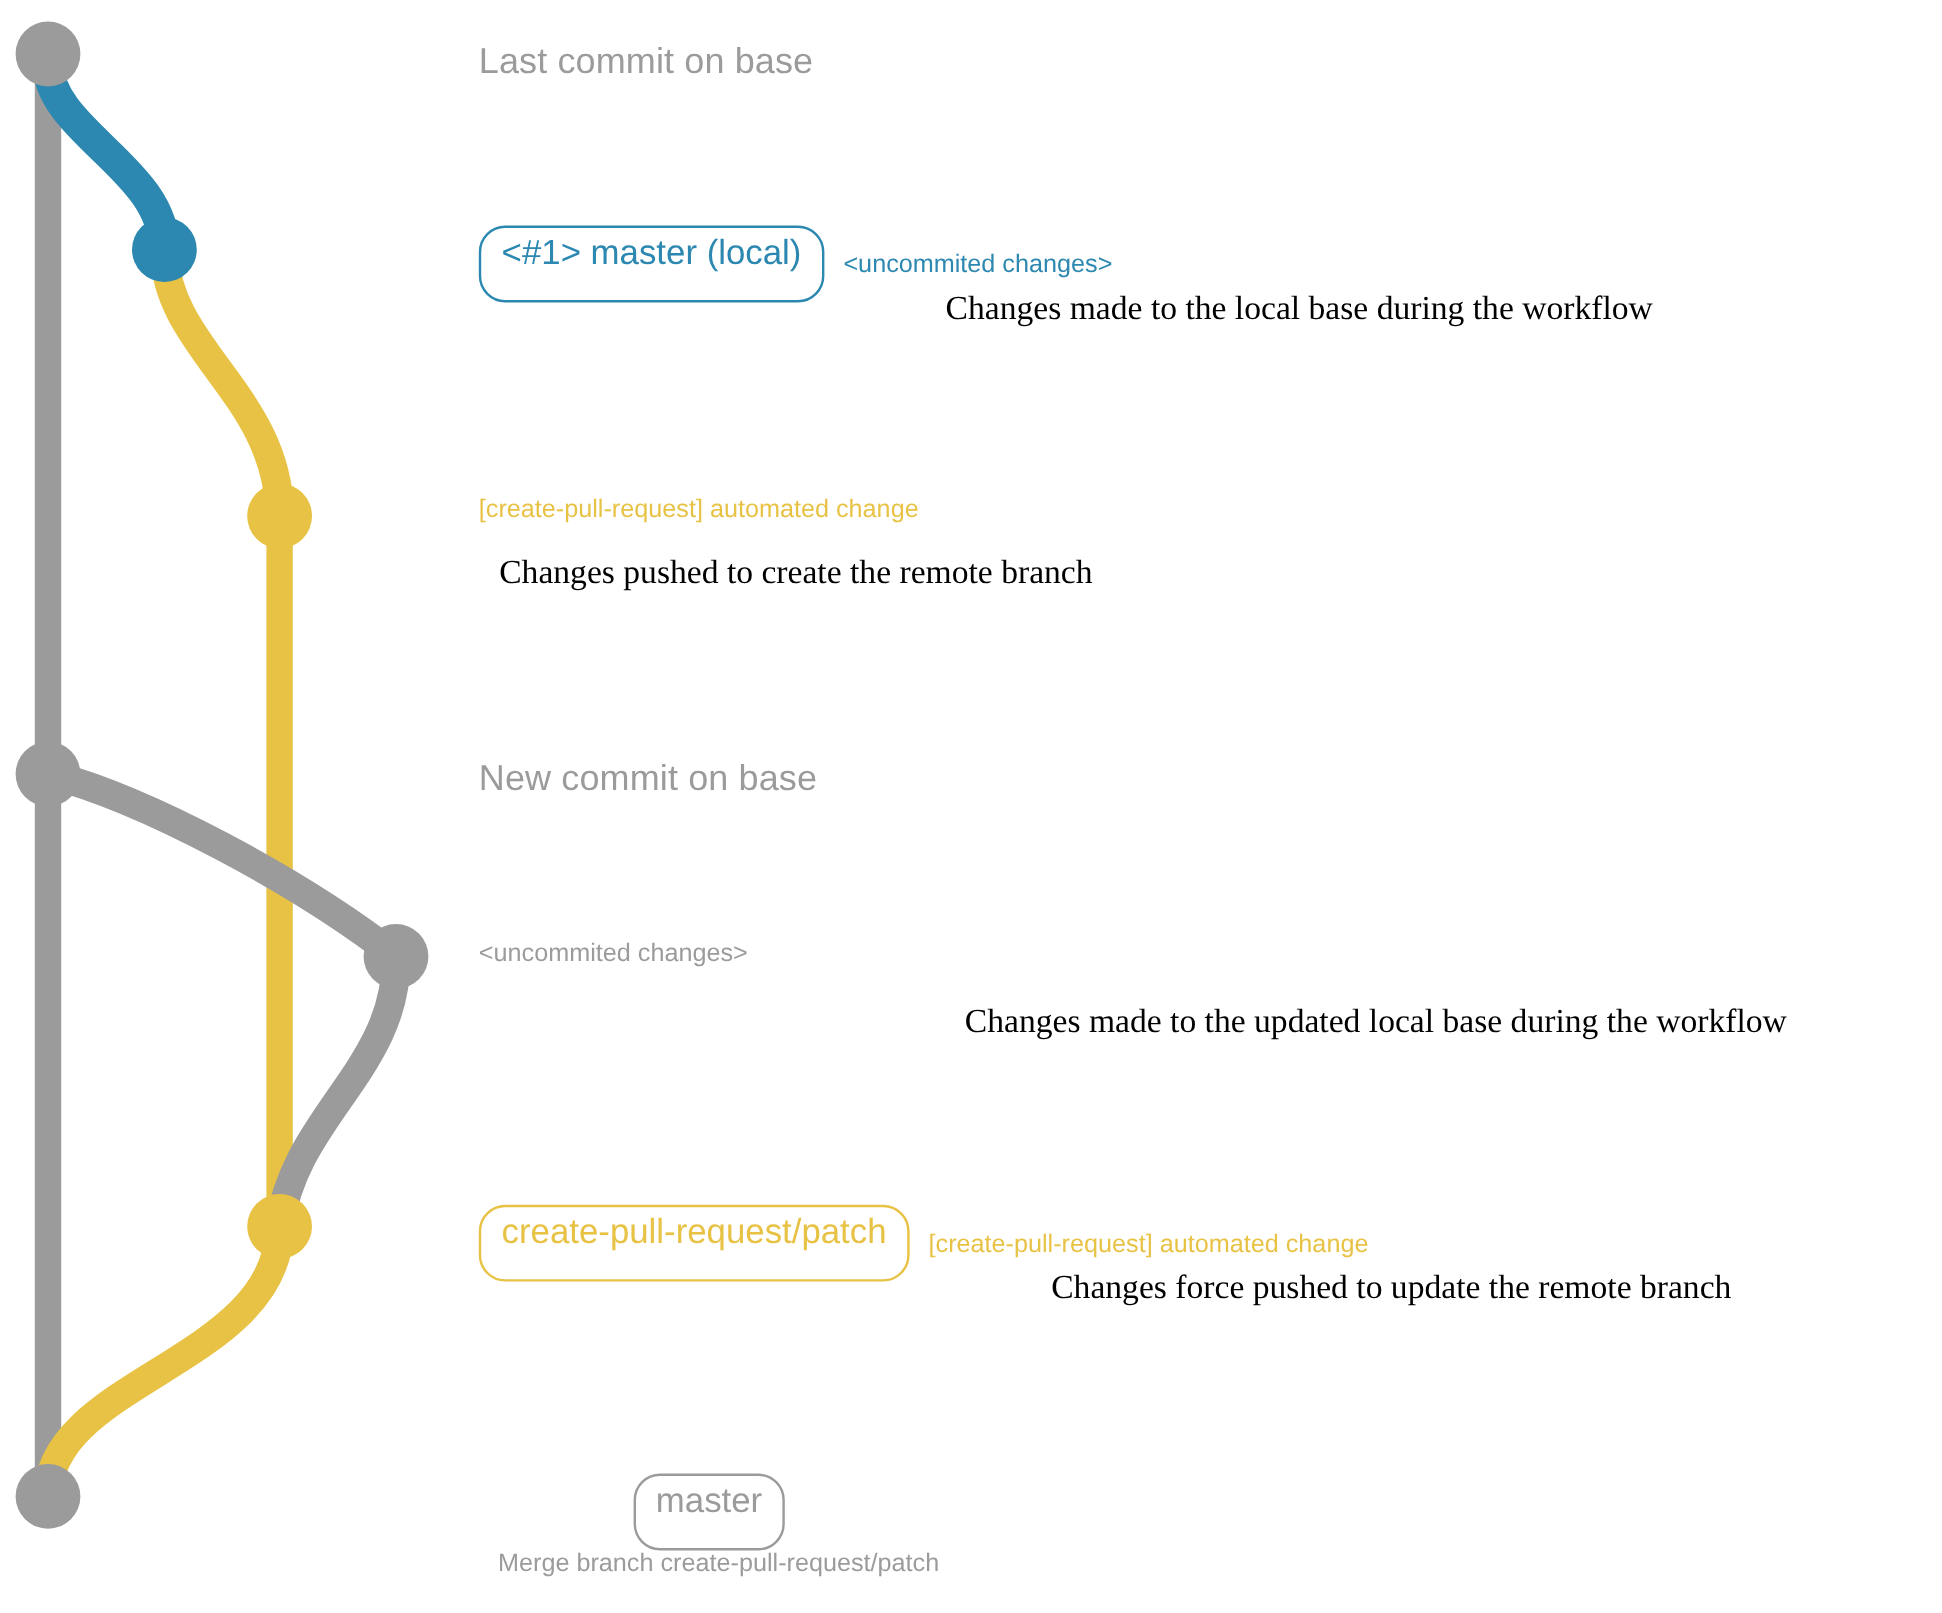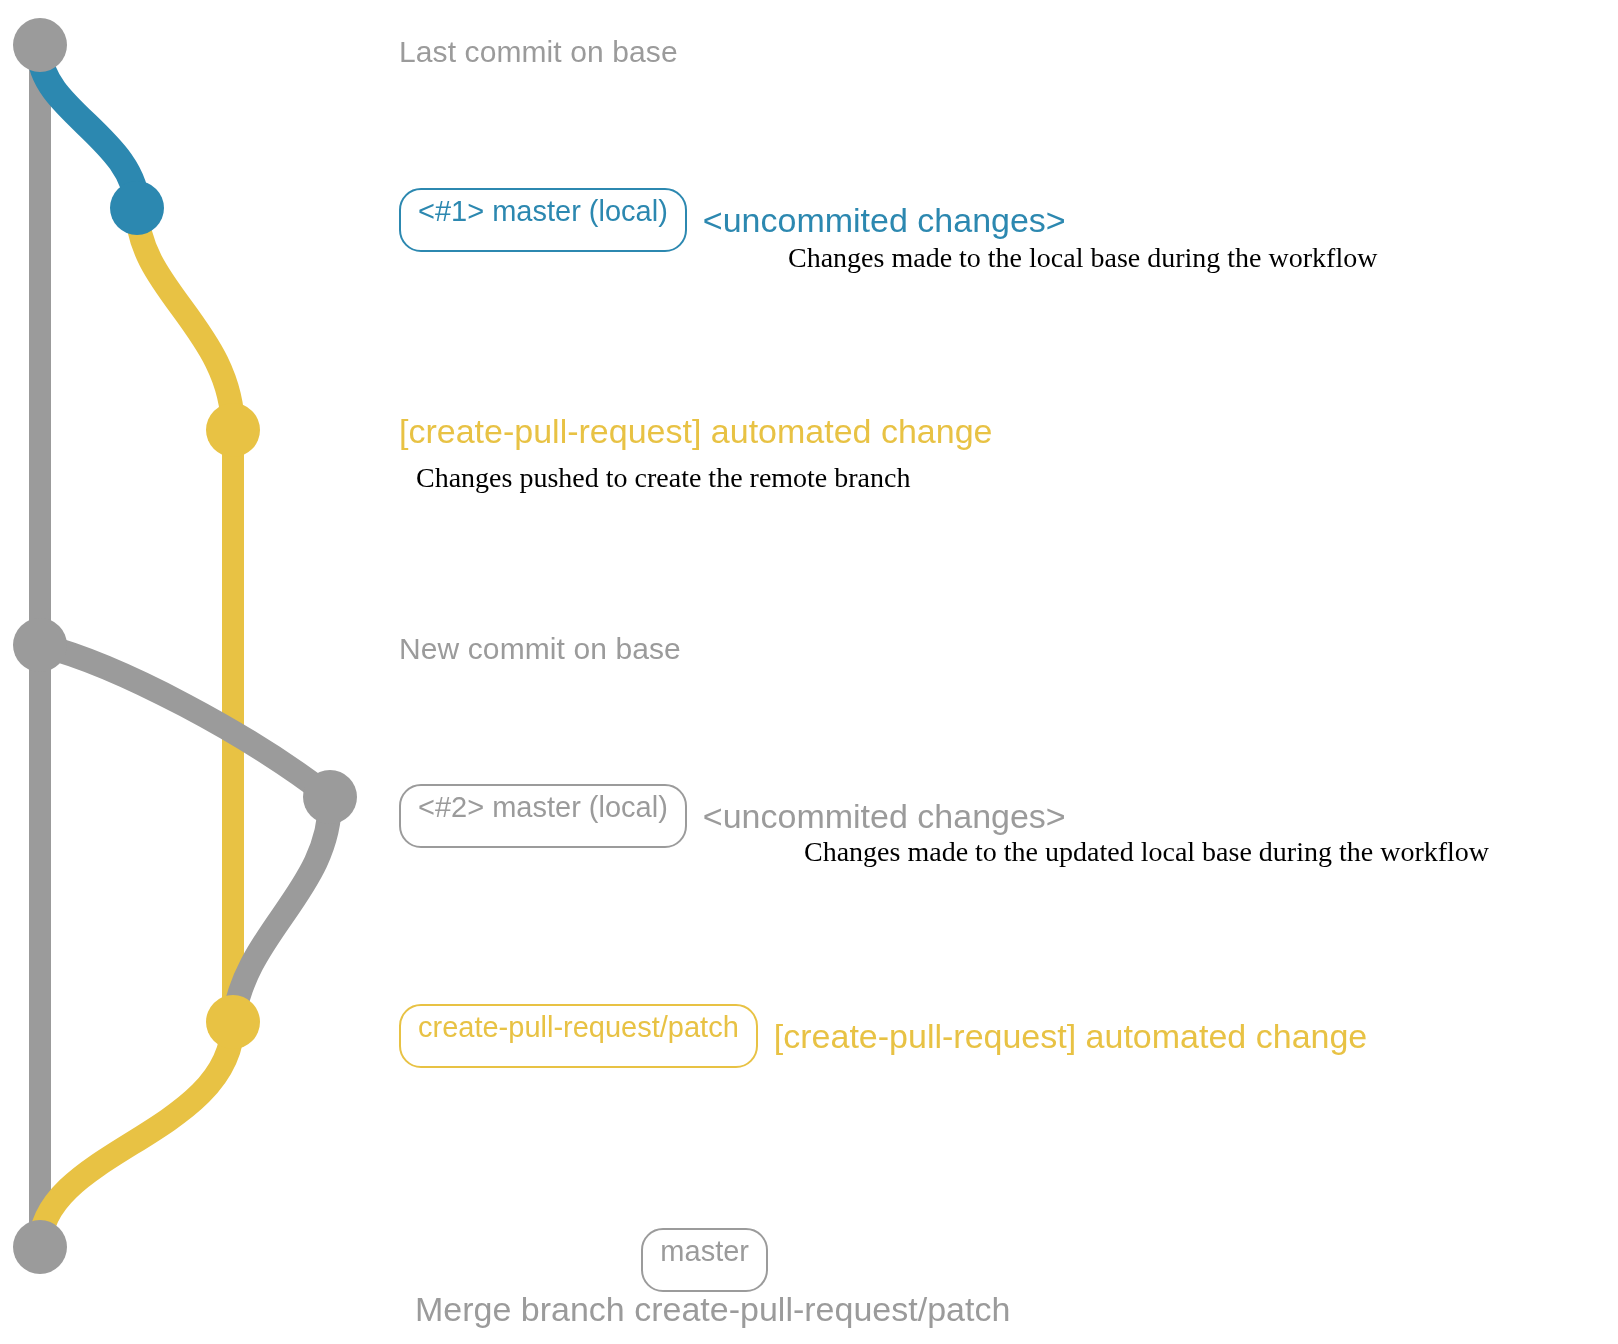--- a/index.html
+++ b/index.html
@@ -40,21 +40,21 @@
   .badge {
     display: inline-block;
     border: 2px solid currentColor;
     border-radius: 22px;
     padding: 7px 17px 24px 17px;
     font-size: 29px;
     line-height: 1;
     white-space: nowrap;
   }
   .headline {
-    font-size: 34px;
+    font-size: 21px;
     line-height: 1;
     white-space: nowrap;
   }
   .badge + .headline {
     margin-left: 16px;
   }
   .desc {
     position: absolute;
     font-family: "Liberation Serif", serif;
     font-size: 28px;
@@ -109,28 +109,28 @@
   <div class="row" style="left:399px; top:414px;">
     <span class="headline c-yellow">[create-pull-request] automated change</span>
   </div>
   <div class="desc" style="left:416px; top:462px;">Changes pushed to create the remote branch</div>
 
   <div class="row" style="left:399px; top:632px;">
     <span class="plain-label c-gray">New commit on base</span>
   </div>
 
   <div class="row" style="left:399px; top:784px;">
-    <span class="badge c-gray">&lt;#2&gt; master (local)</span>
     <span class="headline c-gray">&lt;uncommited changes&gt;</span>
   </div>
   <div class="desc" style="left:788px; top:836px;margin-left:16px;">Changes made to the updated local base during the workflow</div>
 
   <div class="row" style="left:399px; top:1004px;justify-content:flex-end;">
     <span class="badge c-yellow">create-pull-request/patch</span>
     <span class="headline c-yellow">[create-pull-request] automated change</span>
   </div>
+  <div class="desc" style="left:876px; top:1058px;">Changes force pushed to update the remote branch</div>
 
   <div class="row" style="left:399px; top:1228px;flex-direction:column;">
     <span class="badge c-gray">master</span>
     <span class="headline c-gray">Merge branch create-pull-request/patch</span>
   </div>
 
 </div>
 
 </body></html>

